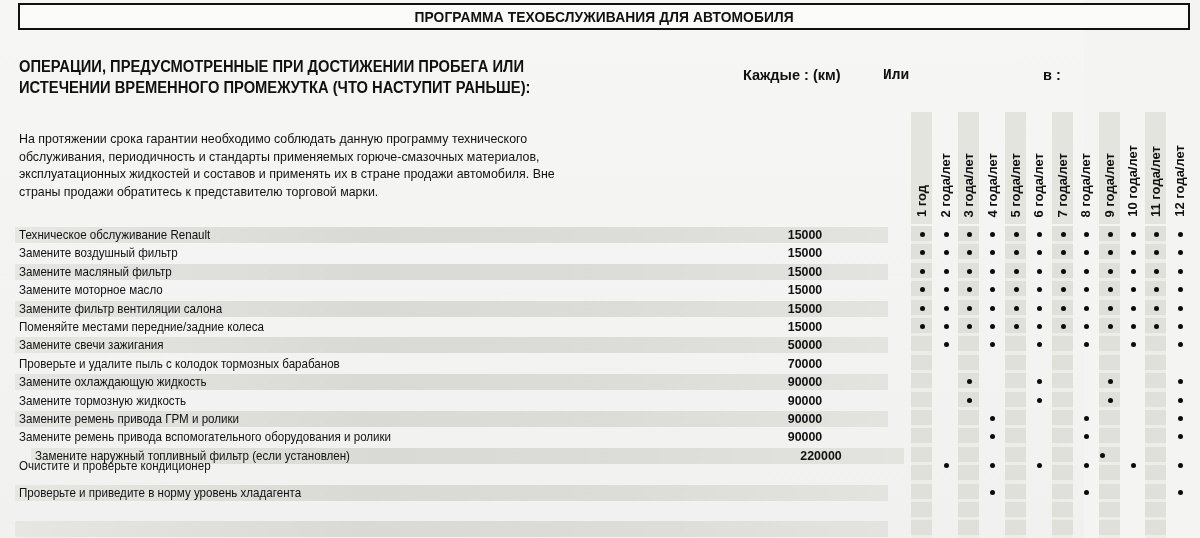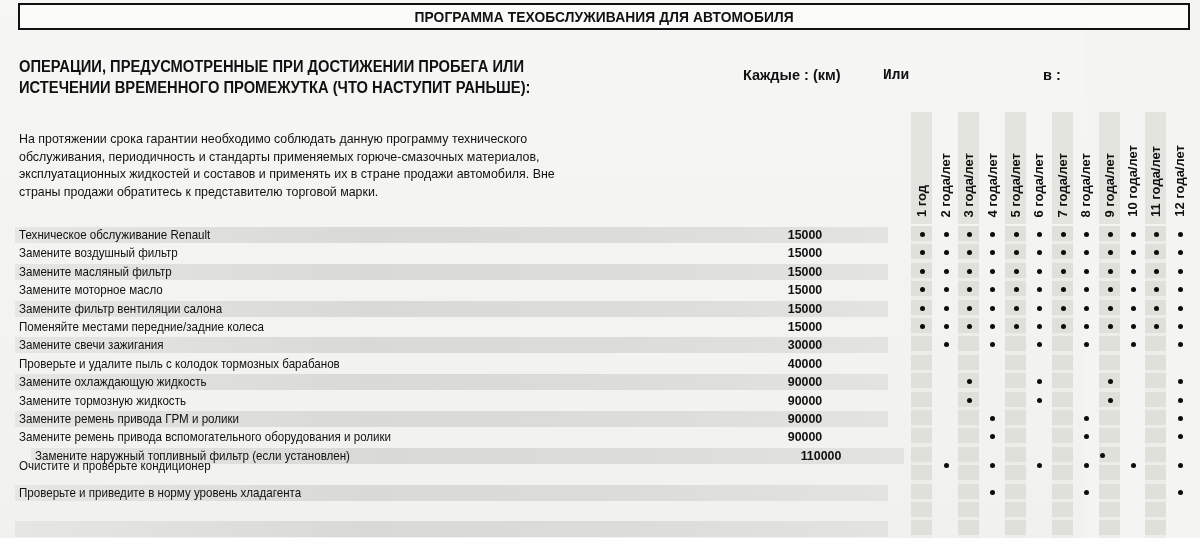--- a/index.html
+++ b/index.html
@@ -346,32 +346,32 @@
         <div class="dot" style="left: 1060.5px;"></div>
         <div class="dot" style="left: 1083.5px;"></div>
         <div class="dot" style="left: 1107.5px;"></div>
         <div class="dot" style="left: 1130.5px;"></div>
         <div class="dot" style="left: 1153.5px;"></div>
         <div class="dot" style="left: 1177.5px;"></div>
       </div>
       <div class="row shaded" style="top: 110.4px;">
         <div class="band"></div>
         <div class="op-name">Замените свечи зажигания</div>
-        <div class="km">30000</div>
+        <div class="km">50000</div>
         <div class="dot" style="left: 943.5px;"></div>
         <div class="dot" style="left: 989.5px;"></div>
         <div class="dot" style="left: 1036.5px;"></div>
         <div class="dot" style="left: 1083.5px;"></div>
         <div class="dot" style="left: 1130.5px;"></div>
         <div class="dot" style="left: 1177.5px;"></div>
       </div>
       <div class="row" style="top: 128.8px; text-decoration: underline;">
         <div class="band"></div>
         <div class="op-name">Проверьте и удалите пыль с колодок тормозных барабанов</div>
-        <div class="km">40000</div>
+        <div class="km">70000</div>
       </div>
       <div class="row shaded" style="top: 147.2px; padding-left: 19px;">
         <div class="band"></div>
         <div class="op-name">Замените охлаждающую жидкость</div>
         <div class="km">90000</div>
         <div class="dot" style="left: 966.5px;"></div>
         <div class="dot" style="left: 1036.5px;"></div>
         <div class="dot" style="left: 1107.5px;"></div>
         <div class="dot" style="left: 1177.5px;"></div>
       </div>
@@ -396,21 +396,21 @@
         <div class="band"></div>
         <div class="op-name">Замените ремень привода вспомогательного оборудования и ролики</div>
         <div class="km">90000</div>
         <div class="dot" style="left: 989.5px;"></div>
         <div class="dot" style="left: 1083.5px;"></div>
         <div class="dot" style="left: 1177.5px;"></div>
       </div>
       <div class="row shaded" style="top: 220.8px; margin-left: 16px;">
         <div class="band"></div>
         <div class="op-name">Замените наружный топливный фильтр (если установлен)</div>
-        <div class="km">110000</div>
+        <div class="km">220000</div>
         <div class="dot" style="left: 1083.5px;"></div>
       </div>
       <div class="row" style="top: 231px;">
         <div class="band"></div>
         <div class="op-name">Очистите и проверьте кондиционер</div>
         <div class="km"></div>
         <div class="dot" style="left: 943.5px;"></div>
         <div class="dot" style="left: 989.5px;"></div>
         <div class="dot" style="left: 1036.5px;"></div>
         <div class="dot" style="left: 1083.5px;"></div>

